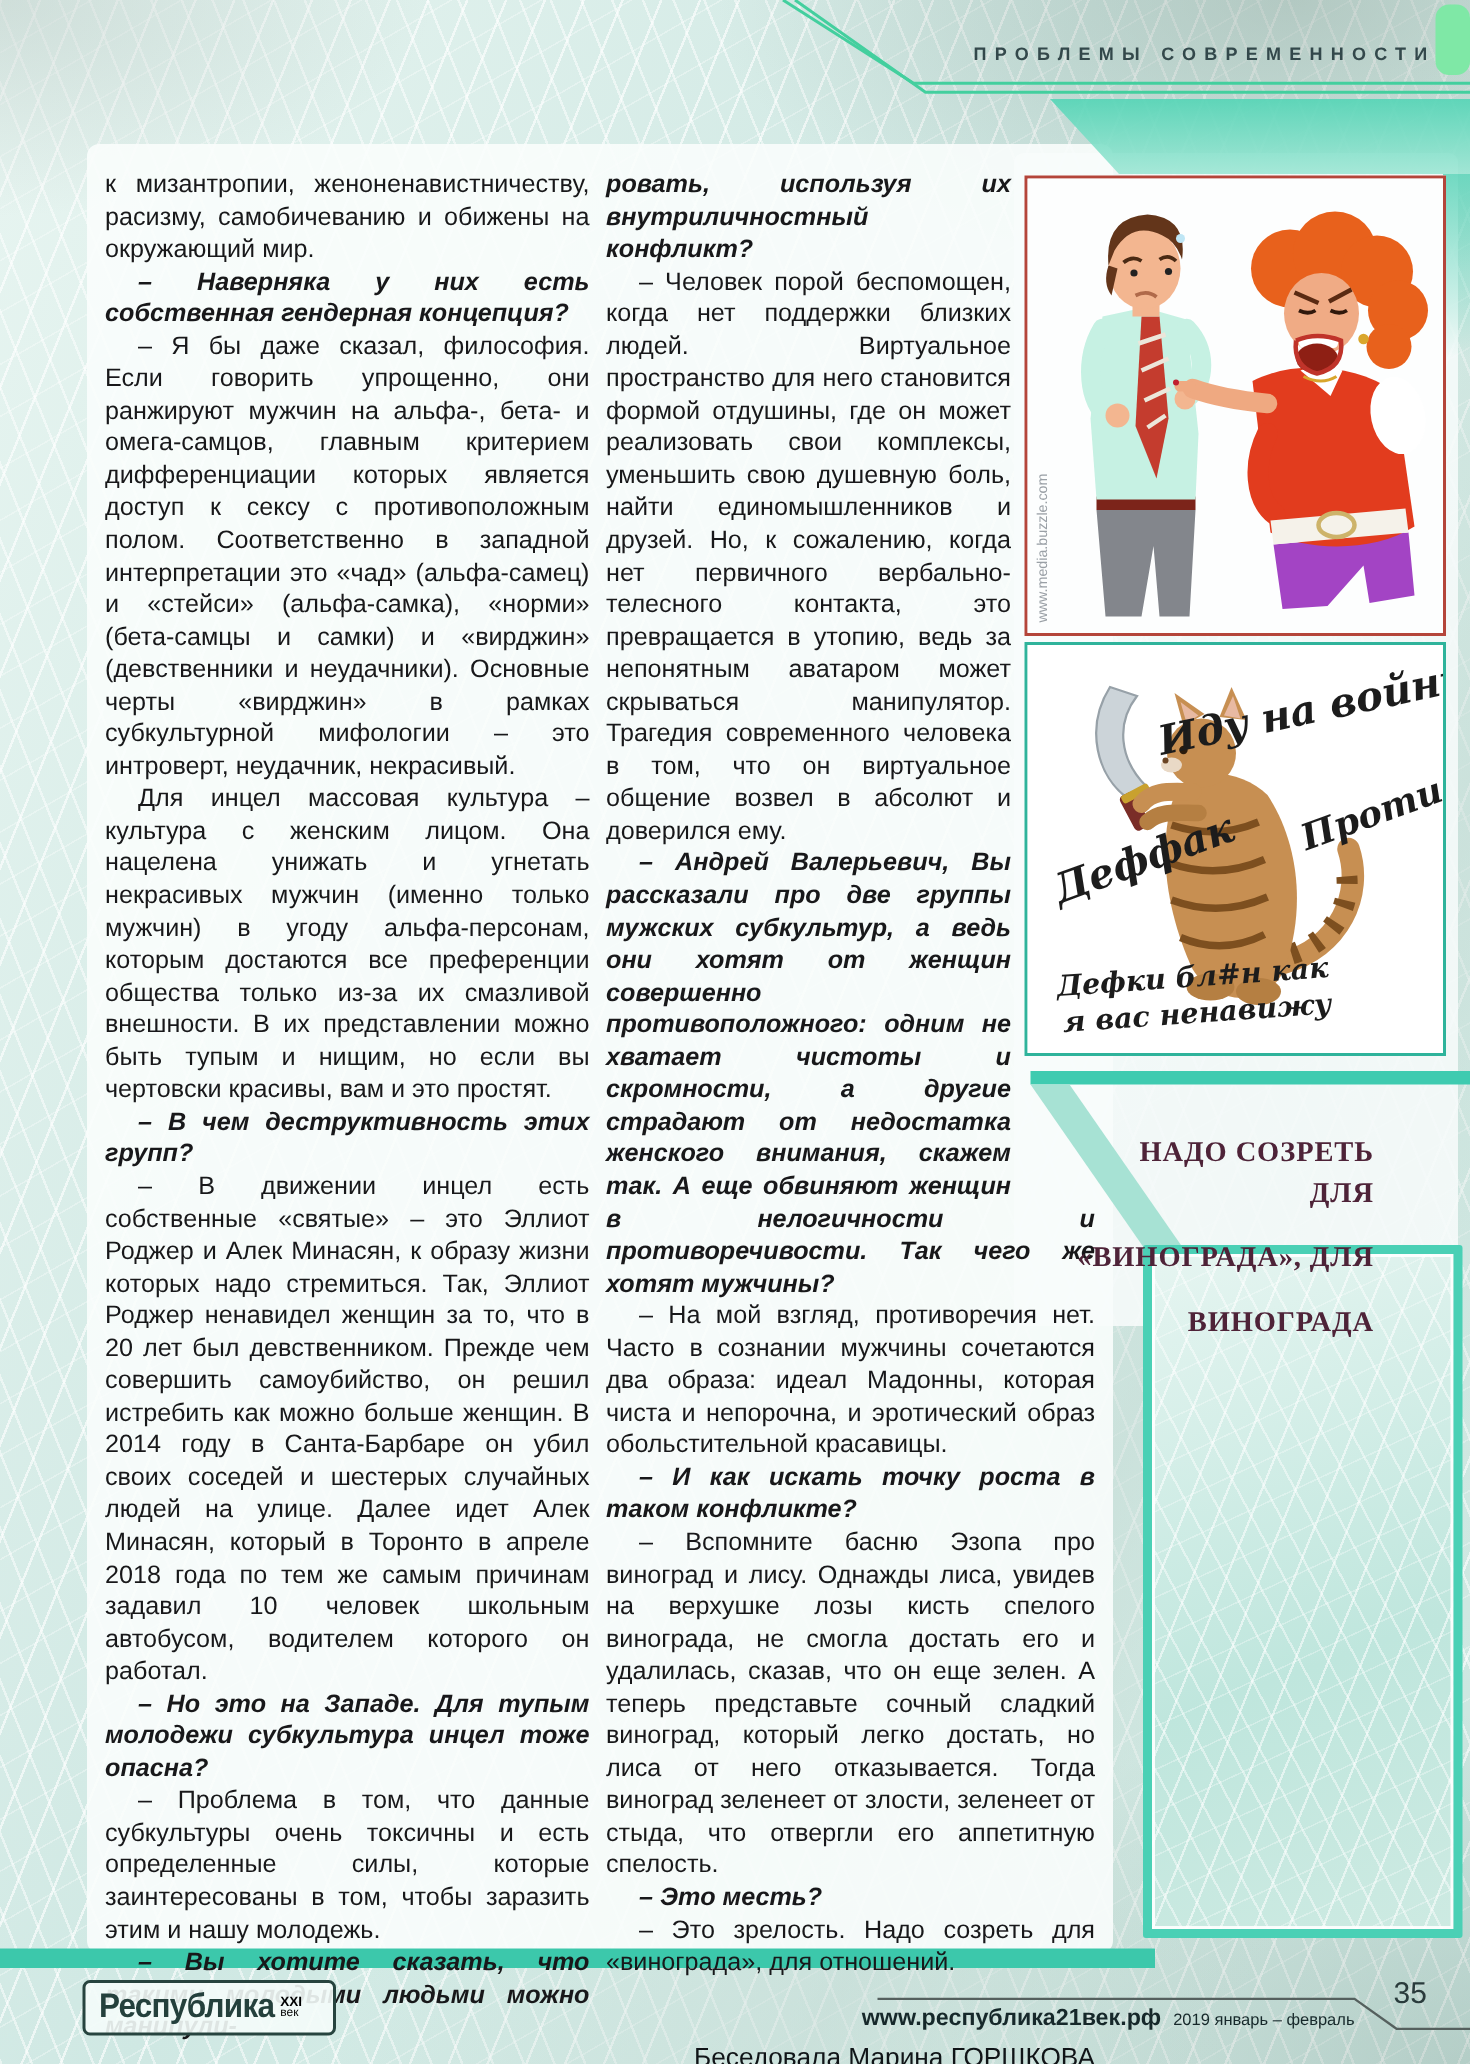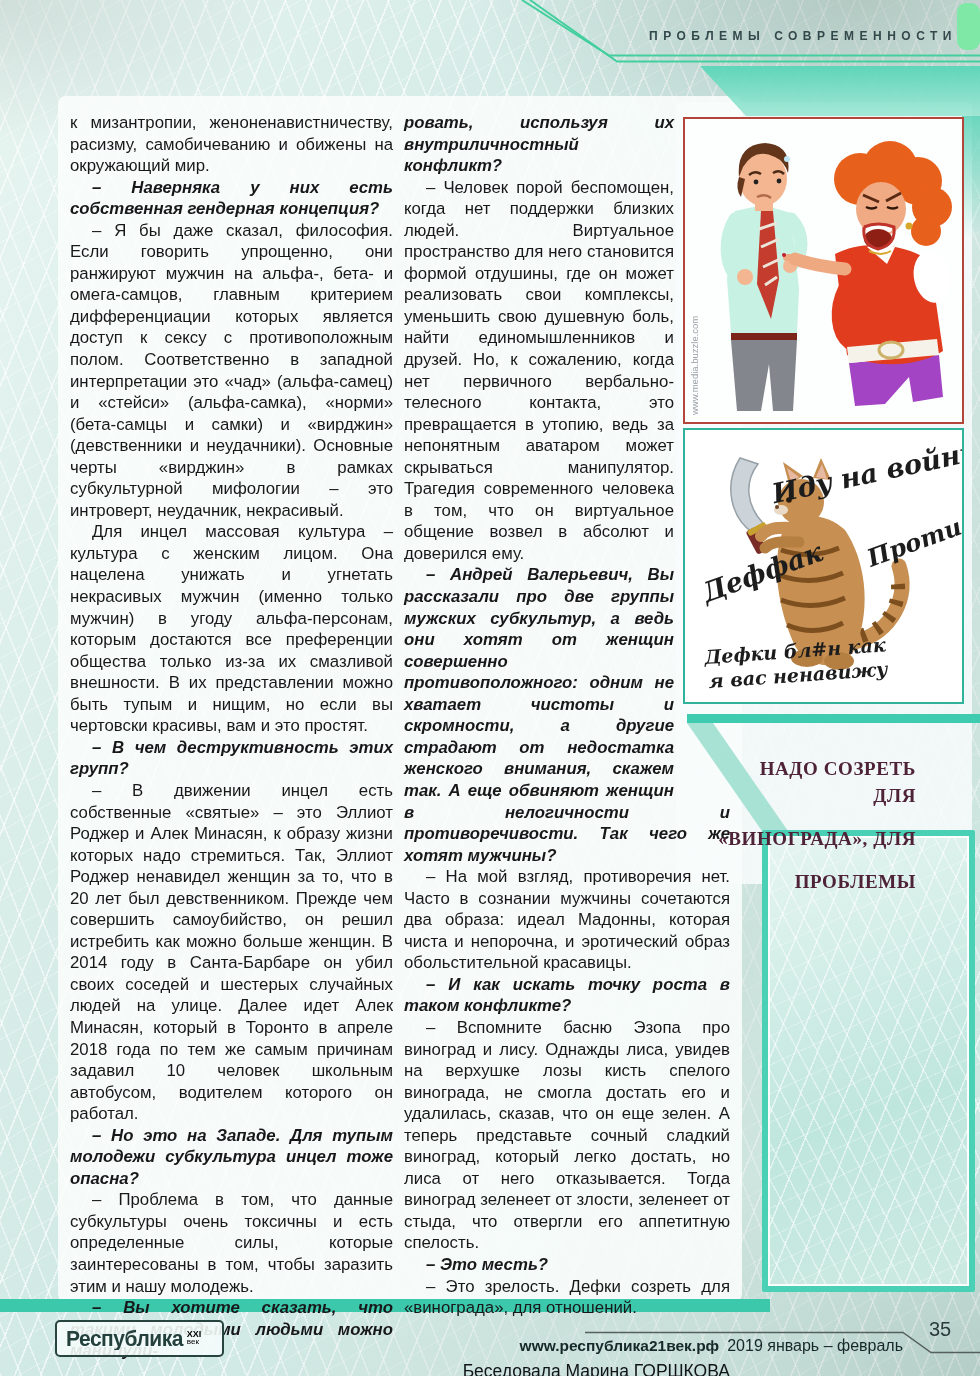--- a/index.html
+++ b/index.html
@@ -58,21 +58,21 @@
   
   .footer-bar{position:absolute;left:0;top:1299px;width:770px;height:13px;background:#3cc8ab;z-index:2;}
   .footer-logo{position:absolute;left:55px;top:1320px;z-index:4;display:flex;align-items:center;gap:4px;
     border:2px solid #27443f;border-radius:5px;background:rgba(244,252,250,.9);padding:4px 21px 5px 9px;}
   .logo-main{font-weight:700;font-size:21px;letter-spacing:-.5px;color:#24403c;transform:scaleY(1.08);}
   .logo-stack{display:flex;flex-direction:column;line-height:8px;color:#000000;}
   .logo-sup{font-size:9px;font-weight:700;}
   .logo-sub{font-size:8px;}
   .footer-right{position:absolute;right:77px;top:1337px;z-index:4;white-space:nowrap;text-align:right;color:#16282a;}
   .footer-site{font-size:15.5px;font-weight:700;}
-  .footer-issue{font-size:16px;margin-left:8px;}
+  .footer-issue{font-size:11px;margin-left:8px;}
   .page-num{position:absolute;left:929px;top:1318px;z-index:4;font-size:20px;color:#2a3b3c;}
 </style>
 </head>
 <body>
 
 <div class="page">
 
   <div class="mesh"></div>
 
   <div class="panel-text"></div>
@@ -125,21 +125,21 @@
   <div class="col col-mid">
     <div class="paras">
       <div class="mid-spacer"></div>
     <p class="q first">ровать, используя их внутриличностный конфликт?</p>
         <p>– Человек порой беспомощен, когда нет поддержки близких людей. Виртуальное пространство для него становится формой отдушины, где он может реализовать свои комплексы, уменьшить свою душевную боль, найти единомышленников и друзей. Но, к сожалению, когда нет первичного вербально-телесного контакта, это превращается в утопию, ведь за непонятным аватаром может скрываться манипулятор. Трагедия современного человека в том, что он виртуальное общение возвел в абсолют и доверился ему.</p>
         <p class="q">– Андрей Валерьевич, Вы рассказали про две группы мужских субкультур, а ведь они хотят от женщин совершенно противоположного: одним не хватает чистоты и скромности, а другие страдают от недостатка женского внимания, скажем так. А еще обвиняют женщин в нелогичности и противоречивости. Так чего же хотят мужчины?</p>
         <p>– На мой взгляд, противоречия нет. Часто в сознании мужчины сочетаются два образа: идеал Мадонны, которая чиста и непорочна, и эротический образ обольстительной красавицы.</p>
         <p class="q">– И как искать точку роста в таком конфликте?</p>
         <p>– Вспомните басню Эзопа про виноград и лису. Однажды лиса, увидев на верхушке лозы кисть спелого винограда, не смогла достать его и удалилась, сказав, что он еще зелен. А теперь представьте сочный сладкий виноград, который легко достать, но лиса от него отказывается. Тогда виноград зеленеет от злости, зеленеет от стыда, что отвергли его аппетитную спелость.</p>
         <p class="q">– Это месть?</p>
-        <p>– Это зрелость. Дефки созреть для «винограда», для отношений.</p>
+        <p>– Это зрелость. Надо созреть для «винограда», для отношений.</p>
       </div>
     <div class="byline">Беседовала Марина ГОРШКОВА</div>
 
   </div>
 
   <div class="figure fig-argument">
     <svg viewBox="0 0 277 303">
       <rect x="0" y="0" width="277" height="303" fill="#fdfefe"></rect>
 
       <g>
@@ -224,21 +224,21 @@
         <text x="16" y="158" font-size="27" transform="rotate(-20 60 150)">Деффак</text>
         <text x="20" y="234" font-size="19" transform="rotate(-4 20 234)">Дефки бл#н как</text>
         <text x="24" y="258" font-size="19" transform="rotate(-4 24 258)">я вас ненавижу</text>
       </g>
     </svg>
   </div>
 
   <div class="pull-quote">
       <p>НАДО СОЗРЕТЬ ДЛЯ</p>
       <p>«ВИНОГРАДА», ДЛЯ</p>
-      <p>ПРОБЛЕМЫ</p>
+      <p>ВИНОГРАДА</p>
     </div>
 
   <div class="footer-bar"></div>
   <div class="footer-logo">
     <span class="logo-main">Республика</span>
     <span class="logo-stack">
       <span class="logo-sup">XXI</span>
       <span class="logo-sub">век</span>
     </span>
   </div>

